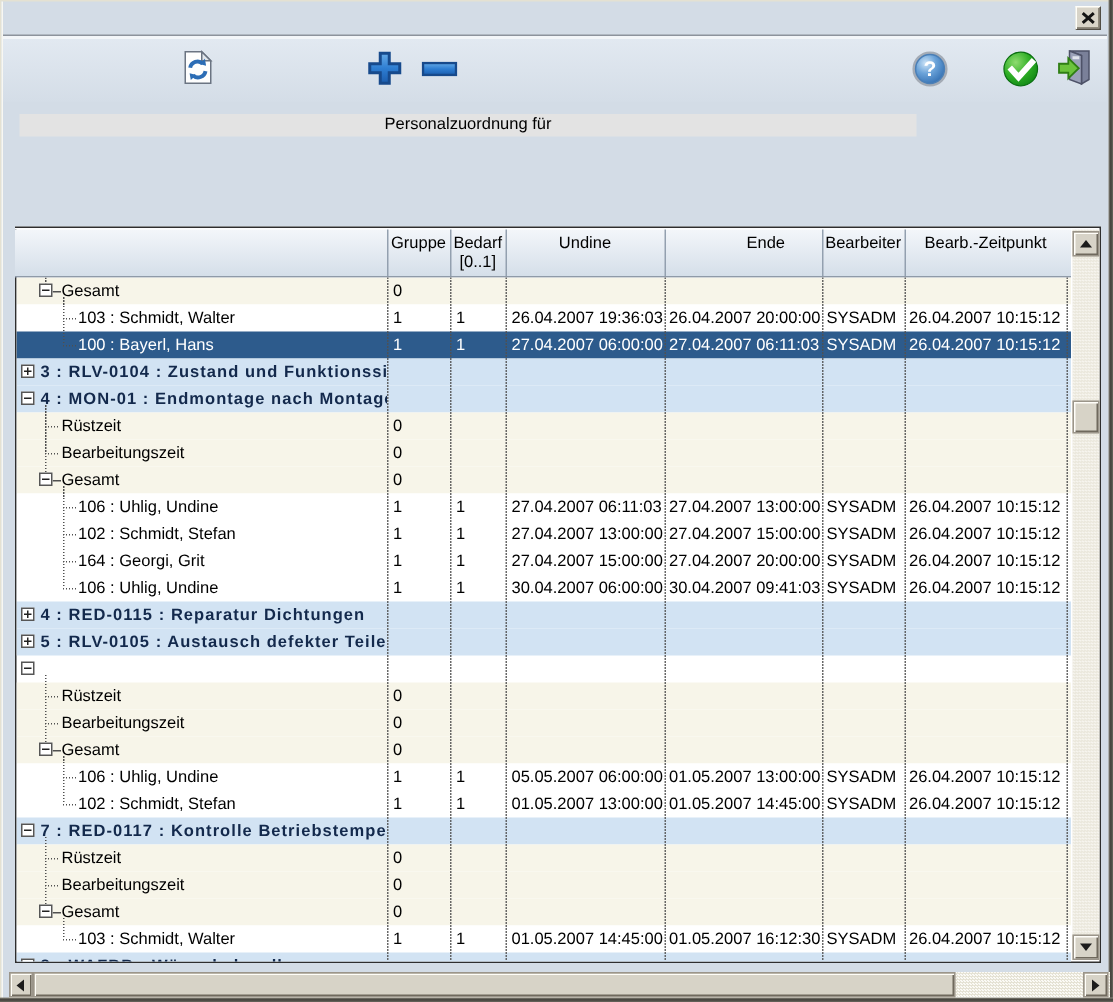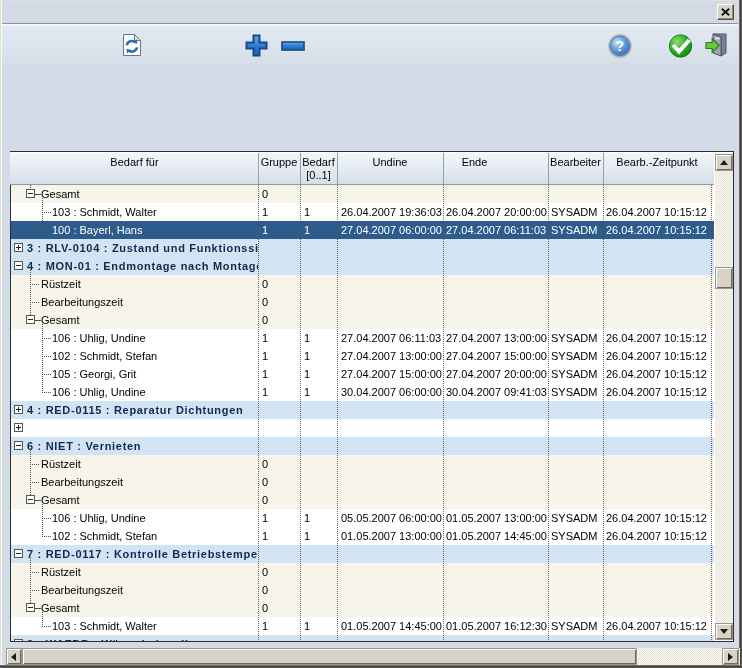--- a/index.html
+++ b/index.html
@@ -101,34 +101,34 @@
       </defs>
   <circle cx="12.5" cy="13" r="11.2" fill="url(#gb)" stroke="#0a6e10" stroke-width=".8"></circle>
   <path d="M6.5 13.5 L11 18.5 L20 8.5" fill="none" stroke="#fff" stroke-width="4" stroke-linecap="square"></path>
  </svg>
  <svg style="position:absolute;left:705px;top:33px" width="24" height="24" viewBox="0 0 24 24">
   <path d="M8 1 h13 v19 l-5 3 v-19 l-8 -3 z" fill="#7a8099" stroke="#4e5268" stroke-width="1"></path>
   <path d="M8 1 l8 3 v19 l-8 -3 z" fill="#9ba1b8" stroke="#4e5268" stroke-width="1"></path>
   <rect x="10" y="4.5" width="4.5" height="2" fill="#e8eaf2" opacity=".9"></rect>
   <path d="M1 9.5 h6.2 v-3.8 l7 6.8 -7 6.8 v-3.8 h-6.2 z" fill="#6cc33c" stroke="#2f7e14" stroke-width="1.2"></path>
  </svg>
+ <div class="bar" style="top:76px">Personalzuordnung für</div>
  <div id="grid"></div>
  <div id="ghead"></div>
  <div style="position:absolute;left:258px;top:153px;width:1px;height:31px;background:#93a0af"></div>
     <div style="position:absolute;left:300px;top:153px;width:1px;height:31px;background:#93a0af"></div>
     <div style="position:absolute;left:337px;top:153px;width:1px;height:31px;background:#93a0af"></div>
     <div style="position:absolute;left:443px;top:153px;width:1px;height:31px;background:#93a0af"></div>
     <div style="position:absolute;left:548px;top:153px;width:1px;height:31px;background:#93a0af"></div>
     <div style="position:absolute;left:603px;top:153px;width:1px;height:31px;background:#93a0af"></div>
- <span class="hl" style="left:11px;width:247px">Bedarf für</span>
  <span class="hl" style="left:258px;width:42px">Gruppe</span>
  <span class="hl" style="left:300px;width:37px">Bedarf
 [0..1]</span>
  <span class="hl" style="left:337px;width:106px">Undine</span>
- <span class="hl" style="left:422px;width:105px">Ende</span>
+ <span class="hl" style="left:458px;width:105px">Ende</span>
  <span class="hl" style="left:548px;width:55px">Bearbeiter</span>
  <span class="hl" style="left:603px;width:108px">Bearb.-Zeitpunkt</span>
  <div id="bodyclip" style="position:absolute;left:11px;top:185px;width:703px;height:456px;overflow:hidden">
   <div class="row cream" style="top:0px;left:0px">
         <span class="c" style="left:30px">Gesamt</span>
         <span class="c" style="left:251px">0</span>
       </div>
   <div class="row white" style="top:18px;left:0px">
         <span class="c" style="left:41px">103 : Schmidt, Walter</span>
         <span class="c" style="left:251px">1</span>
@@ -177,42 +177,42 @@
   <div class="row white" style="top:162px;left:0px">
         <span class="c" style="left:41px">102 : Schmidt, Stefan</span>
         <span class="c" style="left:251px">1</span>
         <span class="c" style="left:293px">1</span>
         <span class="c" style="left:330px">27.04.2007 13:00:00</span>
         <span class="c" style="left:435px">27.04.2007 15:00:00</span>
         <span class="c" style="left:540px">SYSADM</span>
         <span class="c" style="left:595px">26.04.2007 10:15:12</span>
       </div>
   <div class="row white" style="top:180px;left:0px">
-        <span class="c" style="left:41px">105 : Georgi, Grit</span>
+        <span class="c" style="left:41px">164 : Georgi, Grit</span>
         <span class="c" style="left:251px">1</span>
         <span class="c" style="left:293px">1</span>
         <span class="c" style="left:330px">27.04.2007 15:00:00</span>
         <span class="c" style="left:435px">27.04.2007 20:00:00</span>
         <span class="c" style="left:540px">SYSADM</span>
         <span class="c" style="left:595px">26.04.2007 10:15:12</span>
       </div>
   <div class="row white" style="top:198px;left:0px">
         <span class="c" style="left:41px">106 : Uhlig, Undine</span>
         <span class="c" style="left:251px">1</span>
         <span class="c" style="left:293px">1</span>
         <span class="c" style="left:330px">30.04.2007 06:00:00</span>
         <span class="c" style="left:435px">30.04.2007 09:41:03</span>
         <span class="c" style="left:540px">SYSADM</span>
         <span class="c" style="left:595px">26.04.2007 10:15:12</span>
       </div>
   <div class="row grp" style="top:216px;left:0px">
         <span class="c g" style="left:16px">4 : RED-0115 : Reparatur Dichtungen</span>
       </div>
-  <div class="row grp" style="top:252px;left:0px">
-        <span class="c g" style="left:16px">6 : NIET : Vernieten</span>
+  <div class="row grp" style="top:234px;left:0px">
+        <span class="c g" style="left:16px">5 : RLV-0105 : Austausch defekter Teile</span>
       </div>
   <div class="row cream" style="top:270px;left:0px">
         <span class="c" style="left:30px">Rüstzeit</span>
         <span class="c" style="left:251px">0</span>
       </div>
   <div class="row cream" style="top:288px;left:0px">
         <span class="c" style="left:30px">Bearbeitungszeit</span>
         <span class="c" style="left:251px">0</span>
       </div>
   <div class="row cream" style="top:306px;left:0px">

